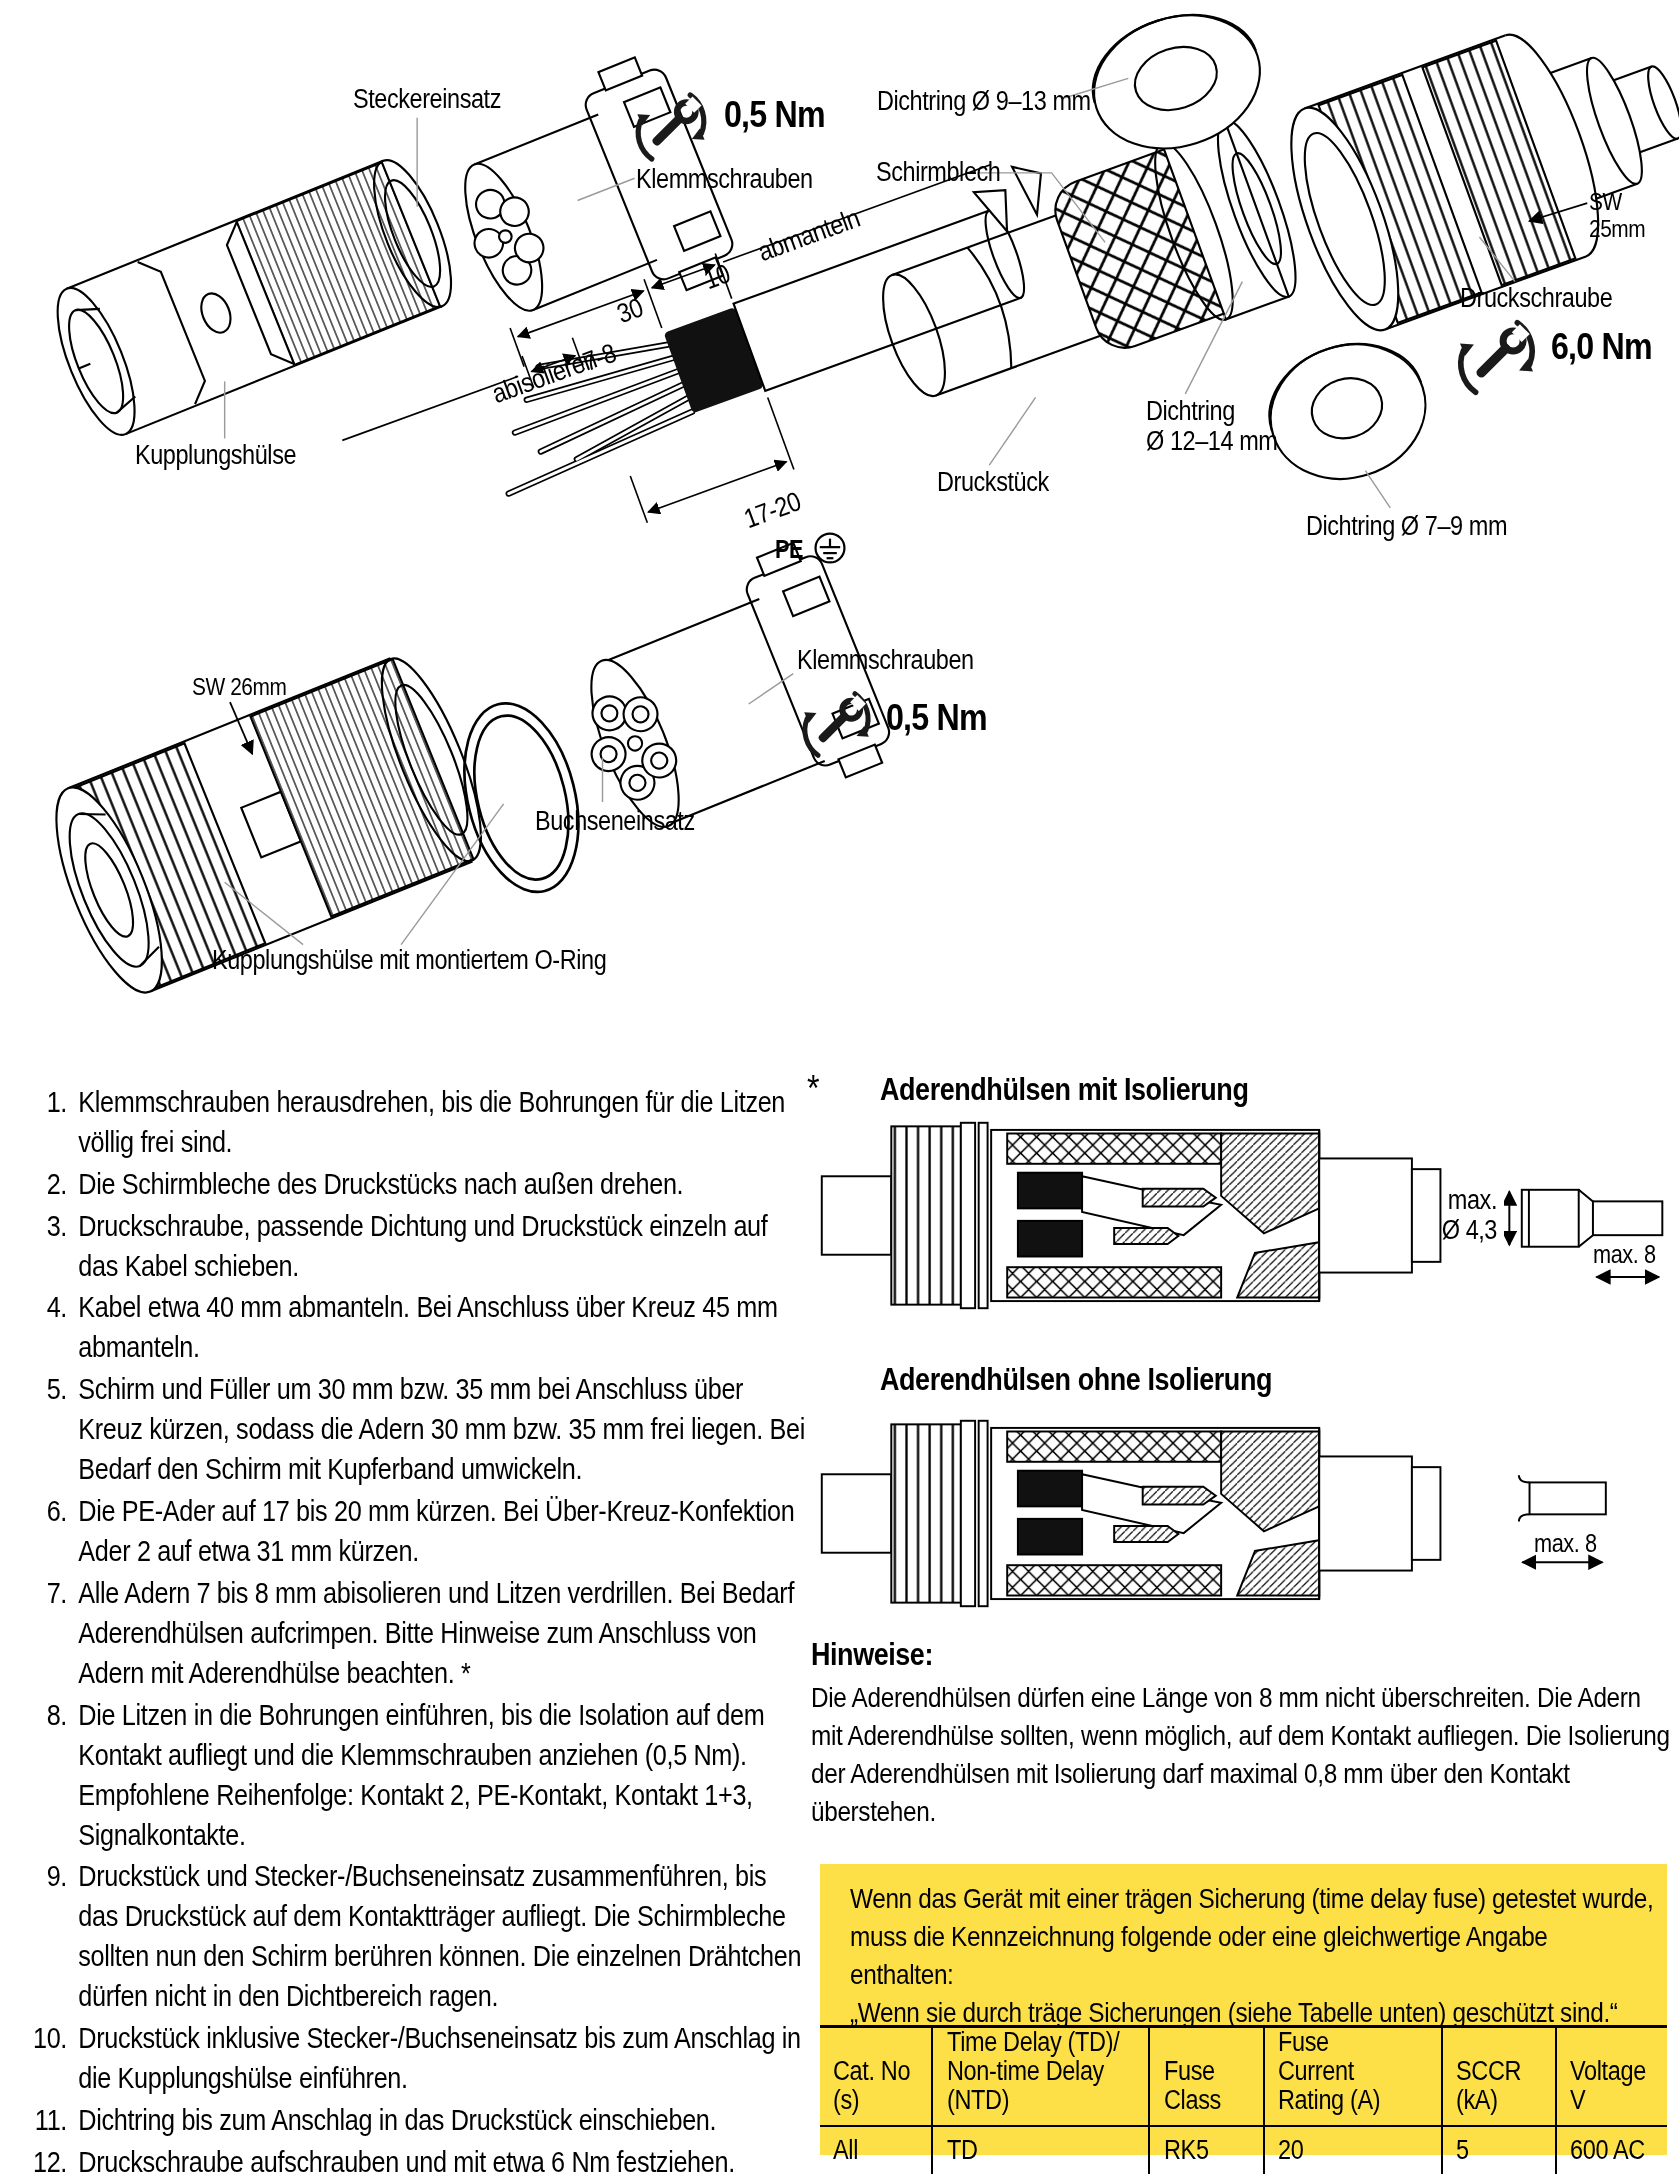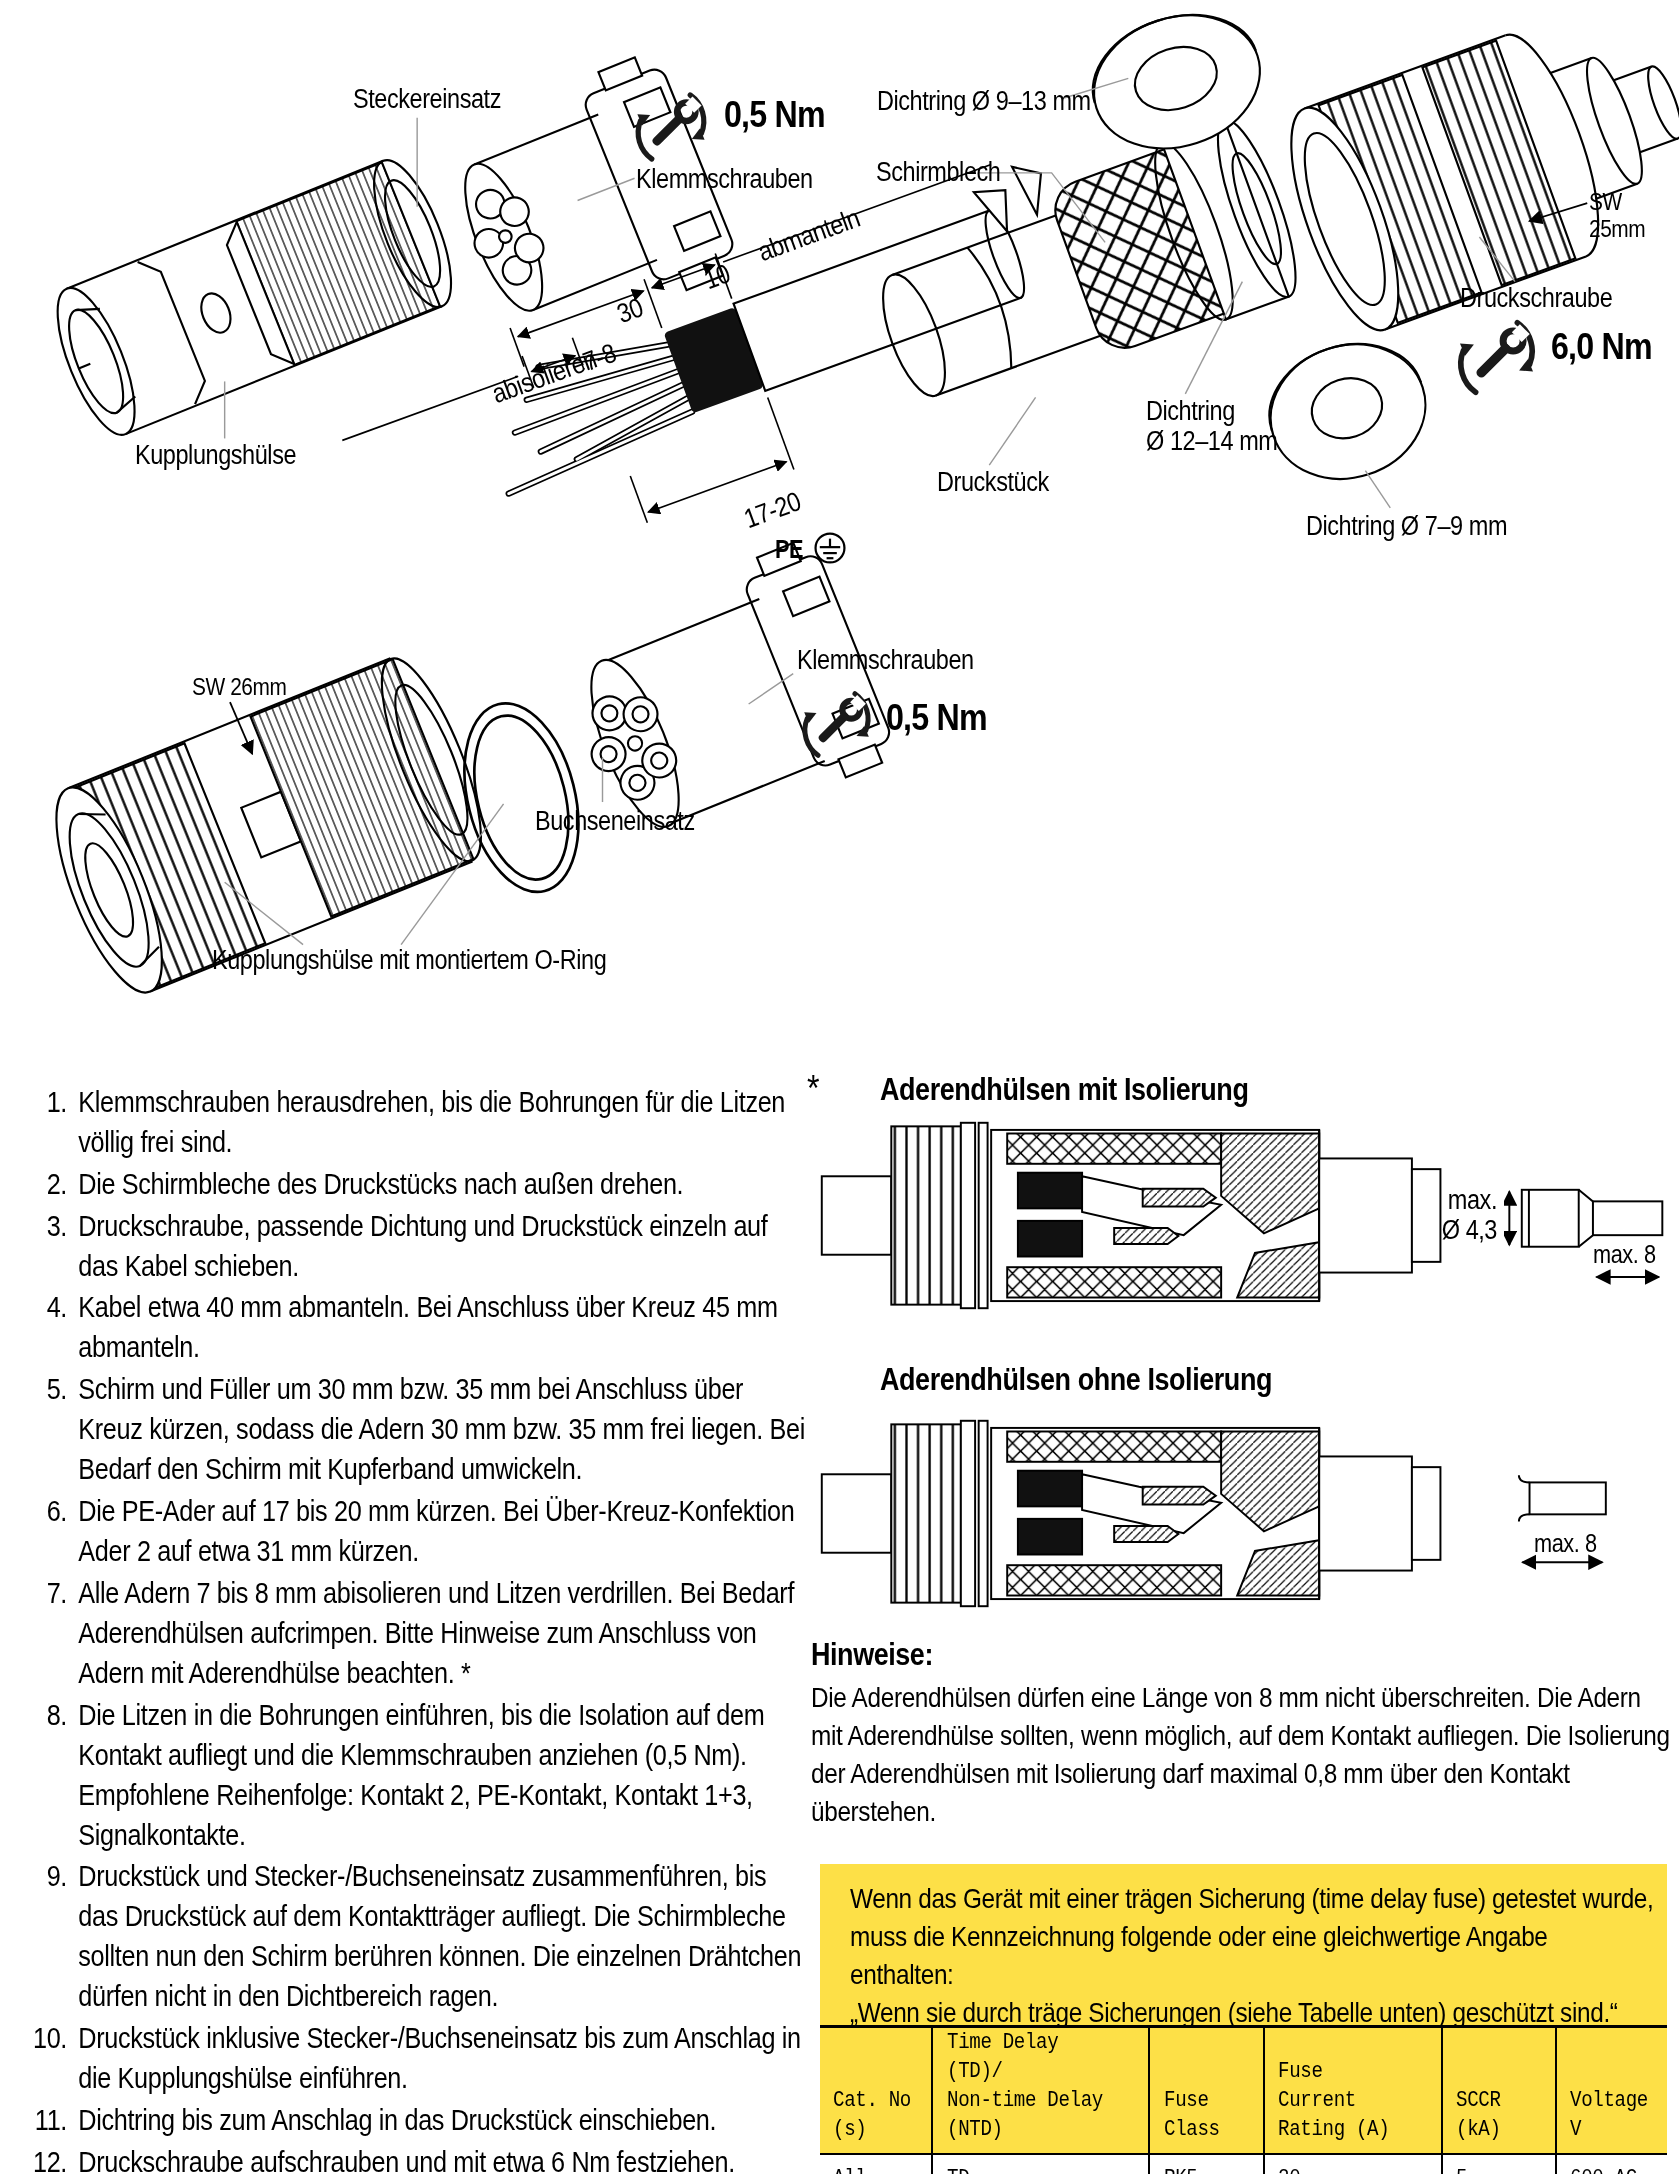--- a/index.html
+++ b/index.html
@@ -33,21 +33,21 @@
   
   .rcol-text { position:absolute; font-size:28px; line-height:38px; letter-spacing:-0.4px;
                transform:scaleX(0.87); transform-origin:0 0; white-space:pre-line; }
 
   
   .panel { position:absolute; left:820px; top:1864px; width:847px; height:291px; background:#fde047; }
   .panel .note { position:absolute; left:30px; top:16px; width:927px;
                  font-size:28px; line-height:38px; letter-spacing:-0.4px;
                  transform:scaleX(0.87); transform-origin:0 0; }
   .fusetable { position:absolute; left:0; top:161px; width:847px; border-collapse:collapse; table-layout:fixed; }
-  .fusetable td { border-left:2.2px solid #000; padding:0 3.6px 0 13.4px; font-size:22px;font-family:Liberation Mono, monospace; }
+  .fusetable td { border-left:2.2px solid #000; padding:0 3.6px 0 13.4px; font-size:27px; }
   .fusetable td:first-child { border-left:none; }
   .fusetable thead td { height:75px; vertical-align:bottom; padding-bottom:9px;
                         border-top:3.6px solid #000; border-bottom:2.7px solid #000; }
   .fusetable tbody td { height:50px; vertical-align:middle; border-bottom:3.6px solid #000; }
   .fusetable .cell { display:inline-block; transform:scaleX(0.87); transform-origin:0 0;
                      white-space:pre-line; line-height:29px; letter-spacing:-0.4px; }
 </style>
 </head>
 <body>
 

